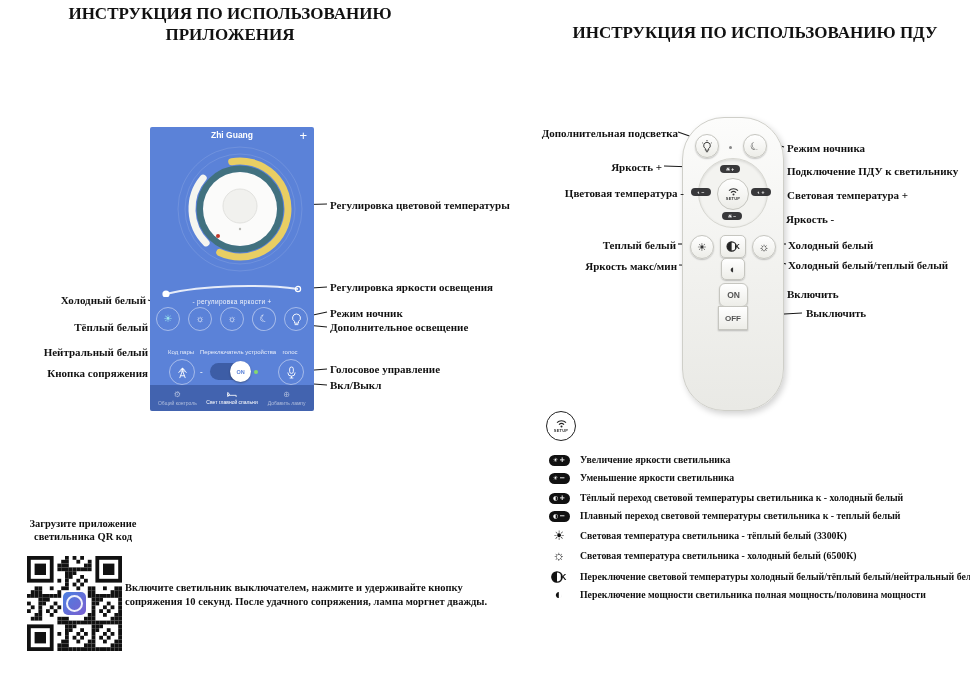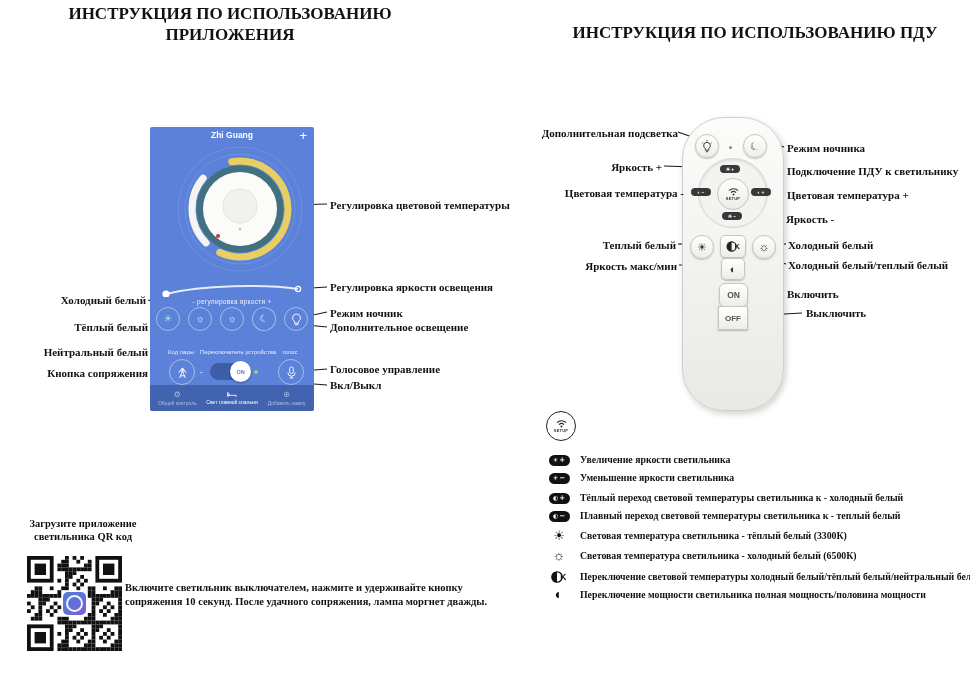--- a/index.html
+++ b/index.html
@@ -477,21 +477,21 @@
     <div class="rbtn" style="left:35px;top:188px;width:28px;height:22px;border-radius:0;font:700 8px 'Liberation Sans',sans-serif;color:#555">OFF</div>
   </div>
 
   <div class="lbl r" style="left:538px;top:127px;width:140px">Дополнительная подсветка</div>
   <div class="lbl r" style="left:562px;top:161px;width:100px">Яркость +</div>
   <div class="lbl r" style="left:544px;top:187px;width:140px">Цветовая температура -</div>
   <div class="lbl r" style="left:556px;top:239px;width:120px">Теплый белый</div>
   <div class="lbl r" style="left:547px;top:260px;width:130px">Яркость макс/мин</div>
   <div class="lbl" style="left:787px;top:142px">Режим ночника</div>
   <div class="lbl" style="left:787px;top:165px">Подключение ПДУ к светильнику</div>
-  <div class="lbl" style="left:787px;top:189px">Цветовая температура +</div>
+  <div class="lbl" style="left:787px;top:189px">Световая температура +</div>
   <div class="lbl" style="left:786px;top:213px">Яркость -</div>
   <div class="lbl" style="left:788px;top:239px">Холодный белый</div>
   <div class="lbl" style="left:788px;top:259px">Холодный белый/теплый белый</div>
   <div class="lbl" style="left:787px;top:288px">Включить</div>
   <div class="lbl" style="left:806px;top:307px">Выключить</div>
 
   <div id="setup-note-icon">
     <svg width="13" height="9" viewBox="0 0 14 10">
         <path d="M2 4a7 7 0 0 1 10 0M4.2 6.2a4 4 0 0 1 5.6 0" stroke="#222" fill="none" stroke-width="1.2"></path>
         <circle cx="7" cy="8.4" r="1.1" fill="#222"></circle>

